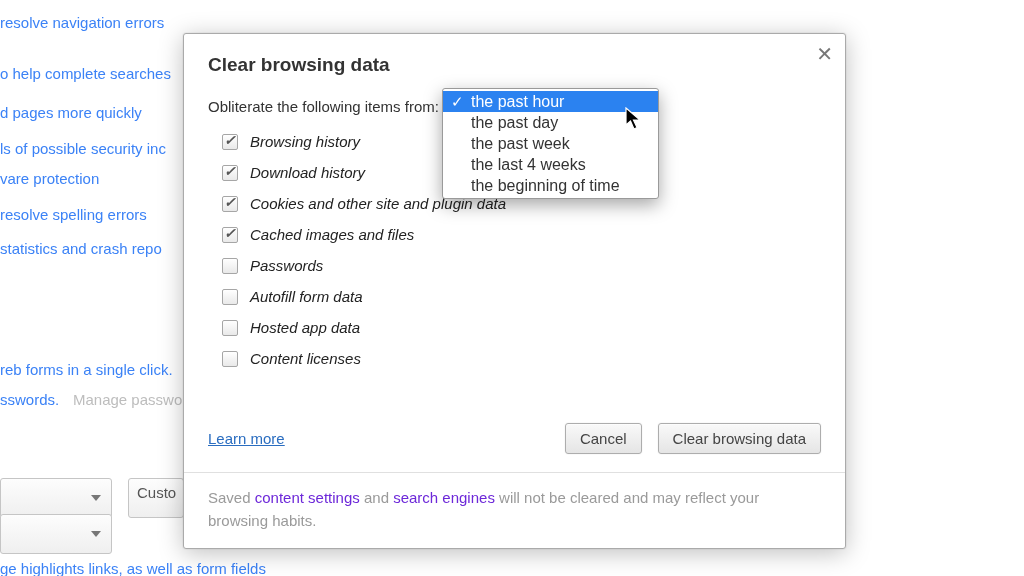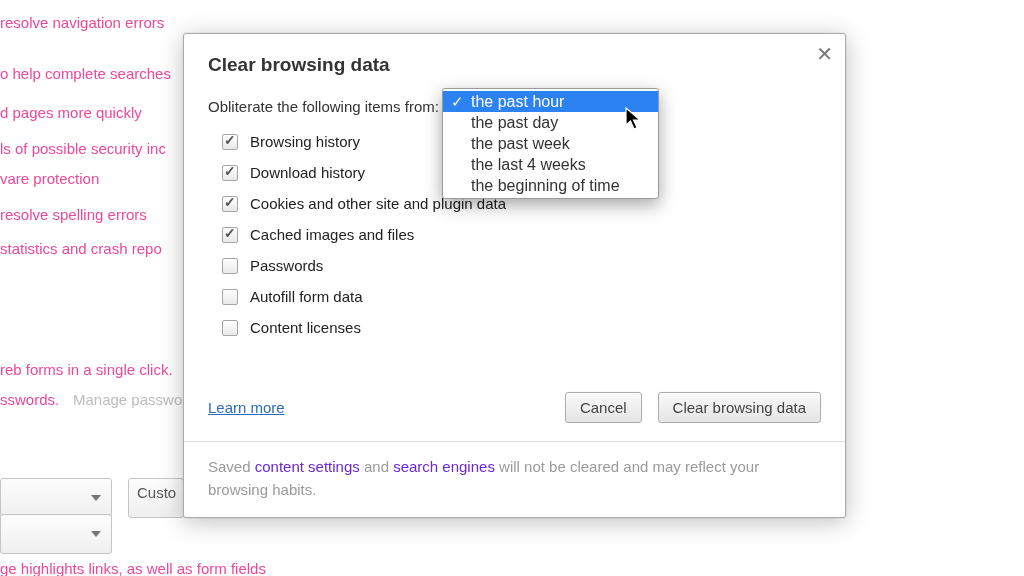--- a/index.html
+++ b/index.html
@@ -14,21 +14,21 @@
     font-size: 15px;
   }
   
   .bg {
     position: absolute;
     inset: 0;
     padding-top: 6px;
     padding-left: 0;
   }
   .bg-line {
-    color: #ec4899;
+    color: #3b82f6;
     font-size: 15px;
     white-space: nowrap;
     position: absolute;
     left: 0;
   }
   .bg-line.faded-link { color: #bdbdbd; }
   .bg-select {
     position: absolute;
     height: 40px;
     box-sizing: border-box;
@@ -74,21 +74,21 @@
     right: 12px;
     font-size: 20px;
     color: #777;
     cursor: pointer;
     line-height: 1;
   }
   .prompt {
     color: #333;
     margin-bottom: 18px;
   }
-  .checks { margin-left: 14px; }
+  .checks { margin-left: 14px; font-style: italic; }
   .row {
     display: flex;
     align-items: center;
     gap: 12px;
     margin-bottom: 14px;
     color: #222;
   }
   .cb {
     width: 16px;
     height: 16px;
@@ -234,20 +234,24 @@
       <div class="row">
         <span class="cb"></span>
         <span>Passwords</span>
       </div>
       <div class="row">
         <span class="cb"></span>
         <span>Autofill form data</span>
       </div>
       <div class="row">
         <span class="cb"></span>
+        <span>Hosted app data</span>
+      </div>
+      <div class="row">
+        <span class="cb"></span>
         <span>Content licenses</span>
       </div>
     </div>
   <div class="actions">
     <span class="learn">Learn more</span>
     <span class="spacer"></span>
     <button class="btn">Cancel</button>
     <button class="btn">Clear browsing data</button>
   </div>
   <hr class="inset">

